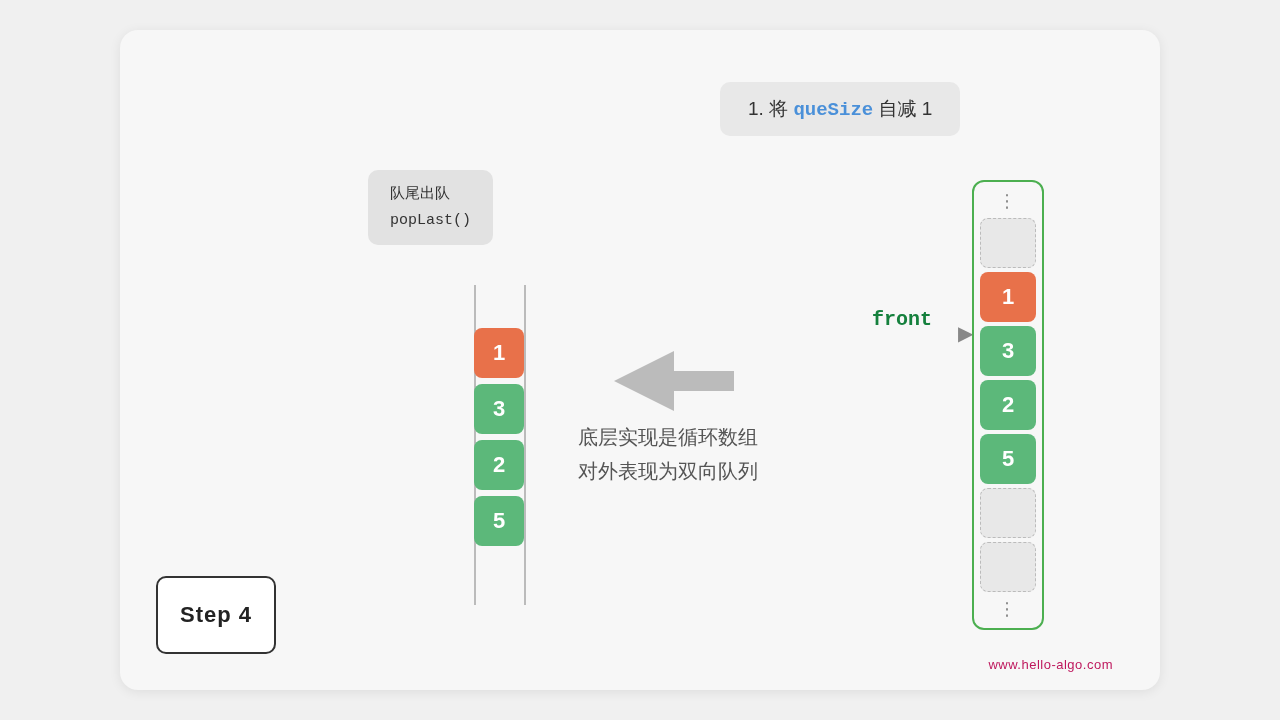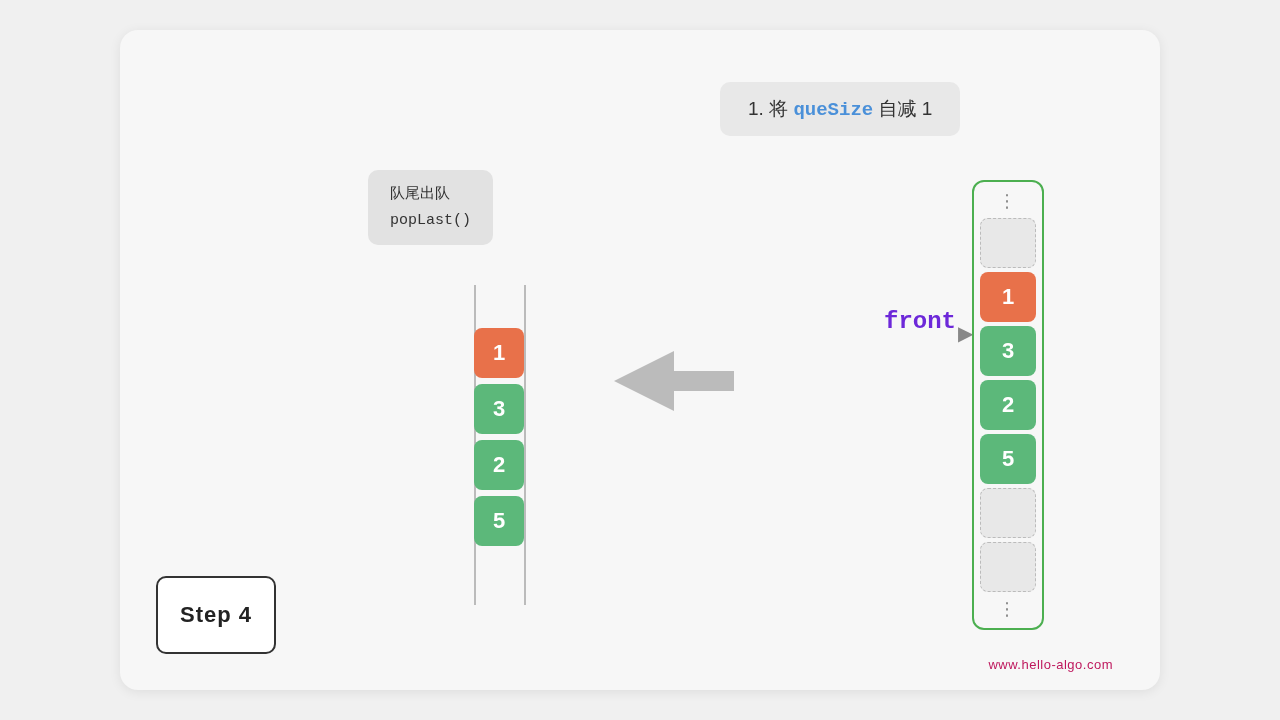--- a/index.html
+++ b/index.html
@@ -160,25 +160,24 @@
       height: 50px;
       border-radius: 8px;
       background: #e8e8e8;
       border: 1.5px dashed #bbb;
     }
     
     .front-label {
       position: absolute;
       top: 278px;
       left: 752px;
-      font-size: 24px;
-      font-weight: bold;
-      color: #6d28d9;
-      font-family: 'Courier New', monospace;
-      margin-left: 12px;
+      font-size: 20px;
+      font-weight: bold;
+      color: #15803d;
+      font-family: 'Courier New', monospace;
     }
     .front-arrow {
       position: absolute;
       top: 291px;
       left: 838px;
       color: #888;
       font-size: 20px;
     }
     
     .queue-info {
@@ -224,20 +223,24 @@
     <div class="stack-cell cell-green">2</div>
     <div class="stack-cell cell-green">5</div>
   </div>
 
   <div class="big-arrow">
     <svg width="120" height="70" viewBox="0 0 120 70">
       <polygon points="60,5 0,35 60,65 60,45 120,45 120,25 60,25" fill="#b0b0b0" opacity="0.85"></polygon>
     </svg>
   </div>
 
+  <div class="middle-text">
+    <div>底层实现是循环数组</div>
+    <div>对外表现为双向队列</div>
+  </div>
 
   <div class="front-label">
     <span>front</span>
   </div>
   <div class="front-arrow">
     <span>▶</span>
   </div>
 
   <div class="right-array">
     <div class="dots-icon">⋮</div>

